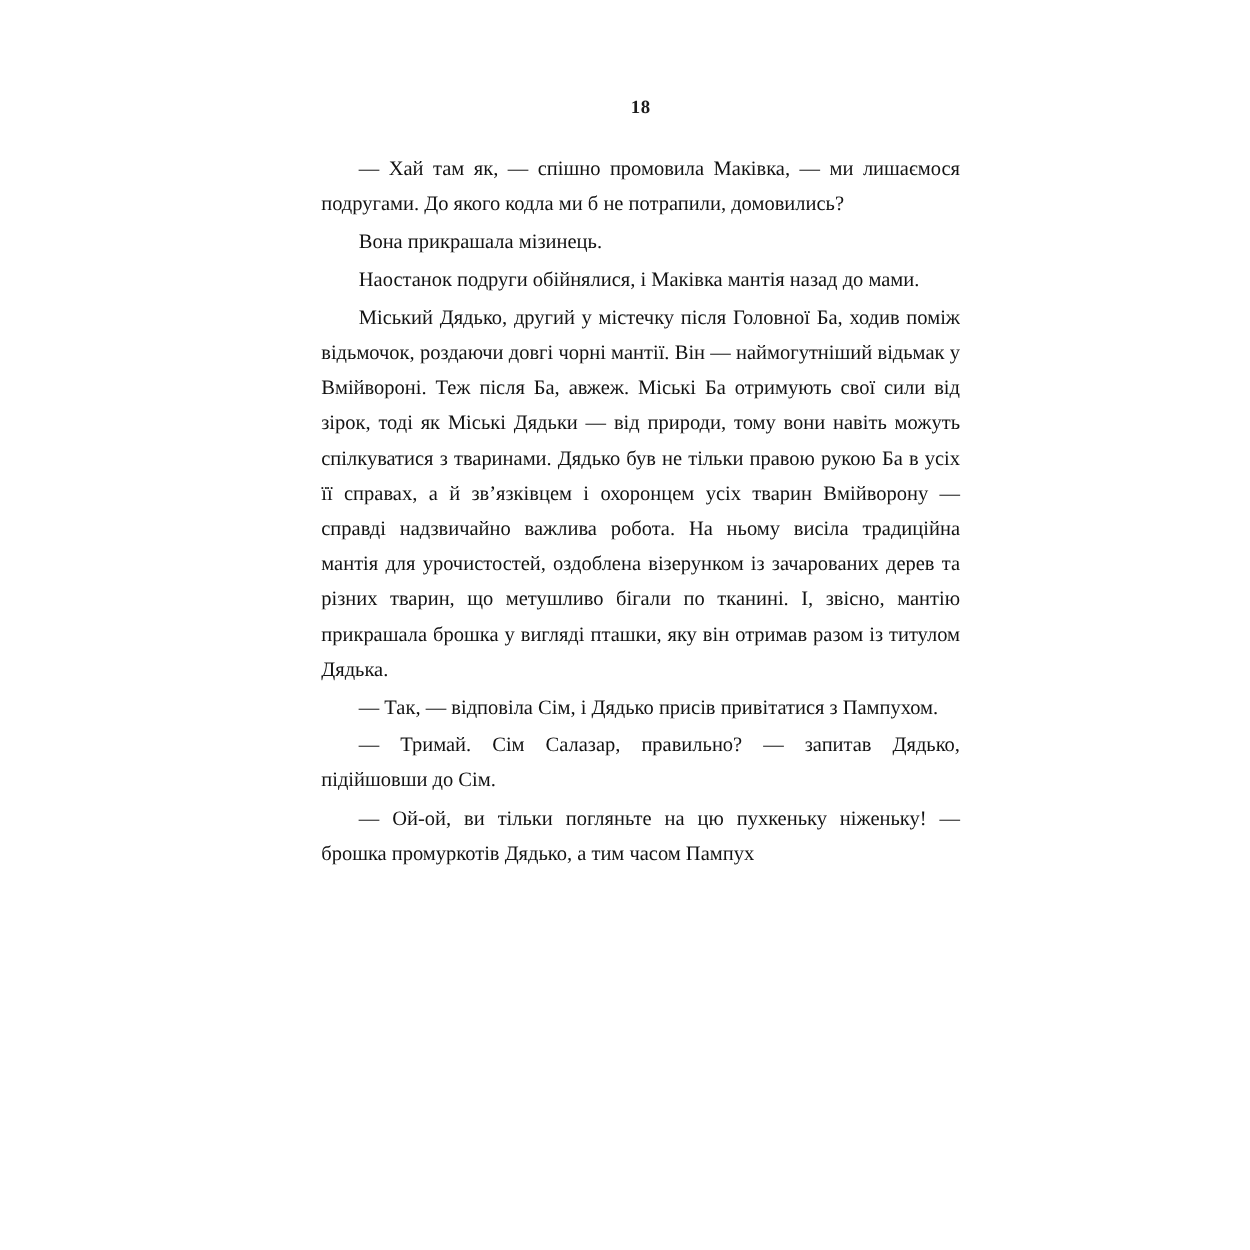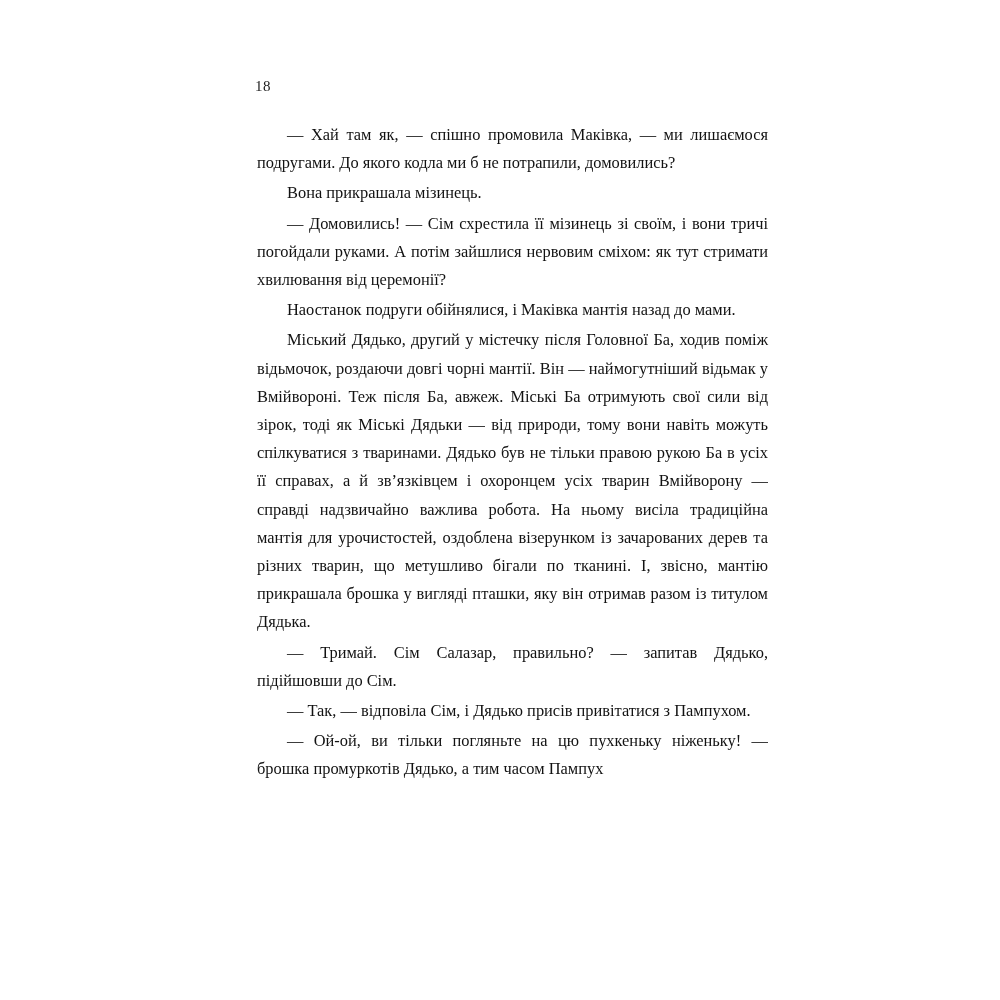--- a/index.html
+++ b/index.html
@@ -20,24 +20,26 @@
     height: 1000px;
     background: #ffffff;
   }
   .page-inner {
     position: absolute;
     left: 255px;
     top: 78px;
     width: 515px;
   }
   .folio {
+    text-align: center;
     font-size: 15px;
     letter-spacing: 0.5px;
     color: #1c1c1c;
     margin: 0 0 26px 0;
+    font-weight: bold;
   }
   .body-text p {
     margin: 2px;
     text-indent: 30px;
     text-align: justify;
     font-size: 16.4px;
     line-height: 28.2px;
     color: #121212;
     hyphens: manual;
     -webkit-hyphens: manual;
@@ -45,21 +47,20 @@
 </style>
 </head>
 <body>
 
 <div class="page">
   <div class="page-inner">
     <div class="folio">18</div>
     <div class="body-text">
       <p>— Хай там як, — спішно промовила Маківка, — ми лишаємося подругами. До якого кодла ми б не потрапили, домовились?</p>
       <p>Вона прикрашала мізинець.</p>
-      <p>— Домовились! — Сім схрестила її мізинець зі своїм, і вони тричі погойдали руками. А потім зайшлися нервовим сміхом: як тут стримати хвилювання від церемонії?</p>
       <p>Наостанок подруги обійнялися, і Маківка мантія назад до мами.</p>
       <p>Міський Дядько, другий у містечку після Головної Ба, ходив поміж відьмочок, роздаючи довгі чорні мантії. Він — наймогутніший відьмак у Вмійвороні. Теж після Ба, авжеж. Міські Ба отримують свої сили від зірок, тоді як Міські Дядьки — від природи, тому вони навіть можуть спілкуватися з тваринами. Дядько був не тільки правою рукою Ба в усіх її справах, а й зв’язківцем і охоронцем усіх тварин Вмійворону — справді надзвичайно важлива робота. На ньому висіла традиційна мантія для урочистостей, оздоблена візерунком із зачарованих дерев та різних тварин, що метушливо бігали по тканині. І, звісно, мантію прикрашала брошка у вигляді пташки, яку він отримав разом із титулом Дядька.</p>
+      <p>— Так, — відповіла Сім, і Дядько присів привітатися з Пампухом.</p>
       <p>— Тримай. Сім Салазар, правильно? — запитав Дядько, підійшовши до Сім.</p>
-      <p>— Так, — відповіла Сім, і Дядько присів привітатися з Пампухом.</p>
       <p>— Ой-ой, ви тільки погляньте на цю пухкеньку ніженьку! — брошка промуркотів Дядько, а тим часом Пампух</p>
     </div>
   </div>
 </div>
 
 </body></html>

